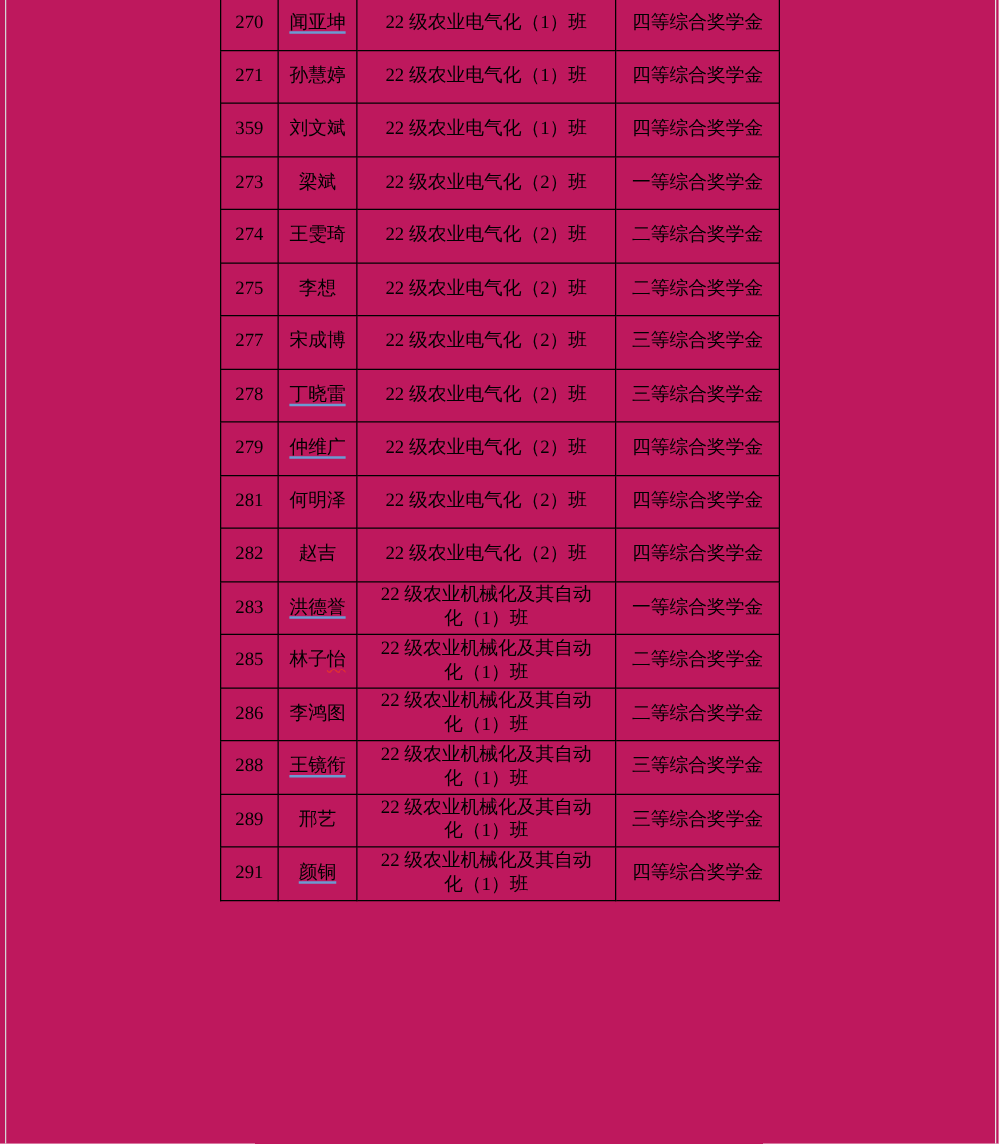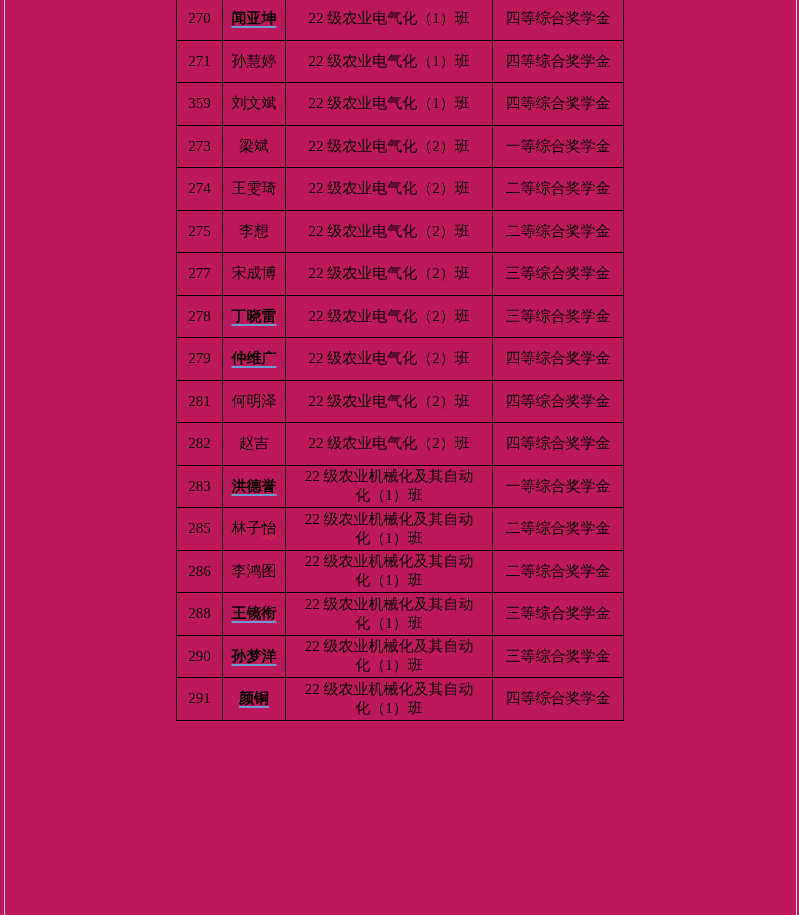--- a/index.html
+++ b/index.html
@@ -53,21 +53,20 @@
   }
   .name-text {
     max-width: 50px;
     margin: 0 auto;
   }
   .name-u {
     text-decoration: underline;
     text-decoration-color: var(--underline-color, #6b9bd2);
     text-decoration-thickness: 1.5px;
     text-underline-offset: 3px;
-    font-weight: bold;
   }
   .squig {
     text-decoration: underline wavy var(--squiggle-color, #e03030);
     text-decoration-thickness: 1px;
     text-underline-offset: 2px;
   }
 </style>
 </head>
 <body>
 
@@ -226,23 +225,23 @@
           <td>288</td>
           <td>
             <div class="name-text"><span class="name-u">王镜衔</span></div>
           </td>
           <td>
             <div class="class-text">22 级农业机械化及其自动化（1）班</div>
           </td>
           <td>三等综合奖学金</td>
         </tr>
         <tr class="row-double">
-          <td>290</td>
-          <td>
-            <div class="name-text"><span class="name-u">孙梦洋</span></div>
+          <td>289</td>
+          <td>
+            <div class="name-text">邢艺</div>
           </td>
           <td>
             <div class="class-text">22 级农业机械化及其自动化（1）班</div>
           </td>
           <td>三等综合奖学金</td>
         </tr>
         <tr class="row-double">
           <td>291</td>
           <td>
             <div class="name-text"><span class="name-u">颜铜</span></div>

